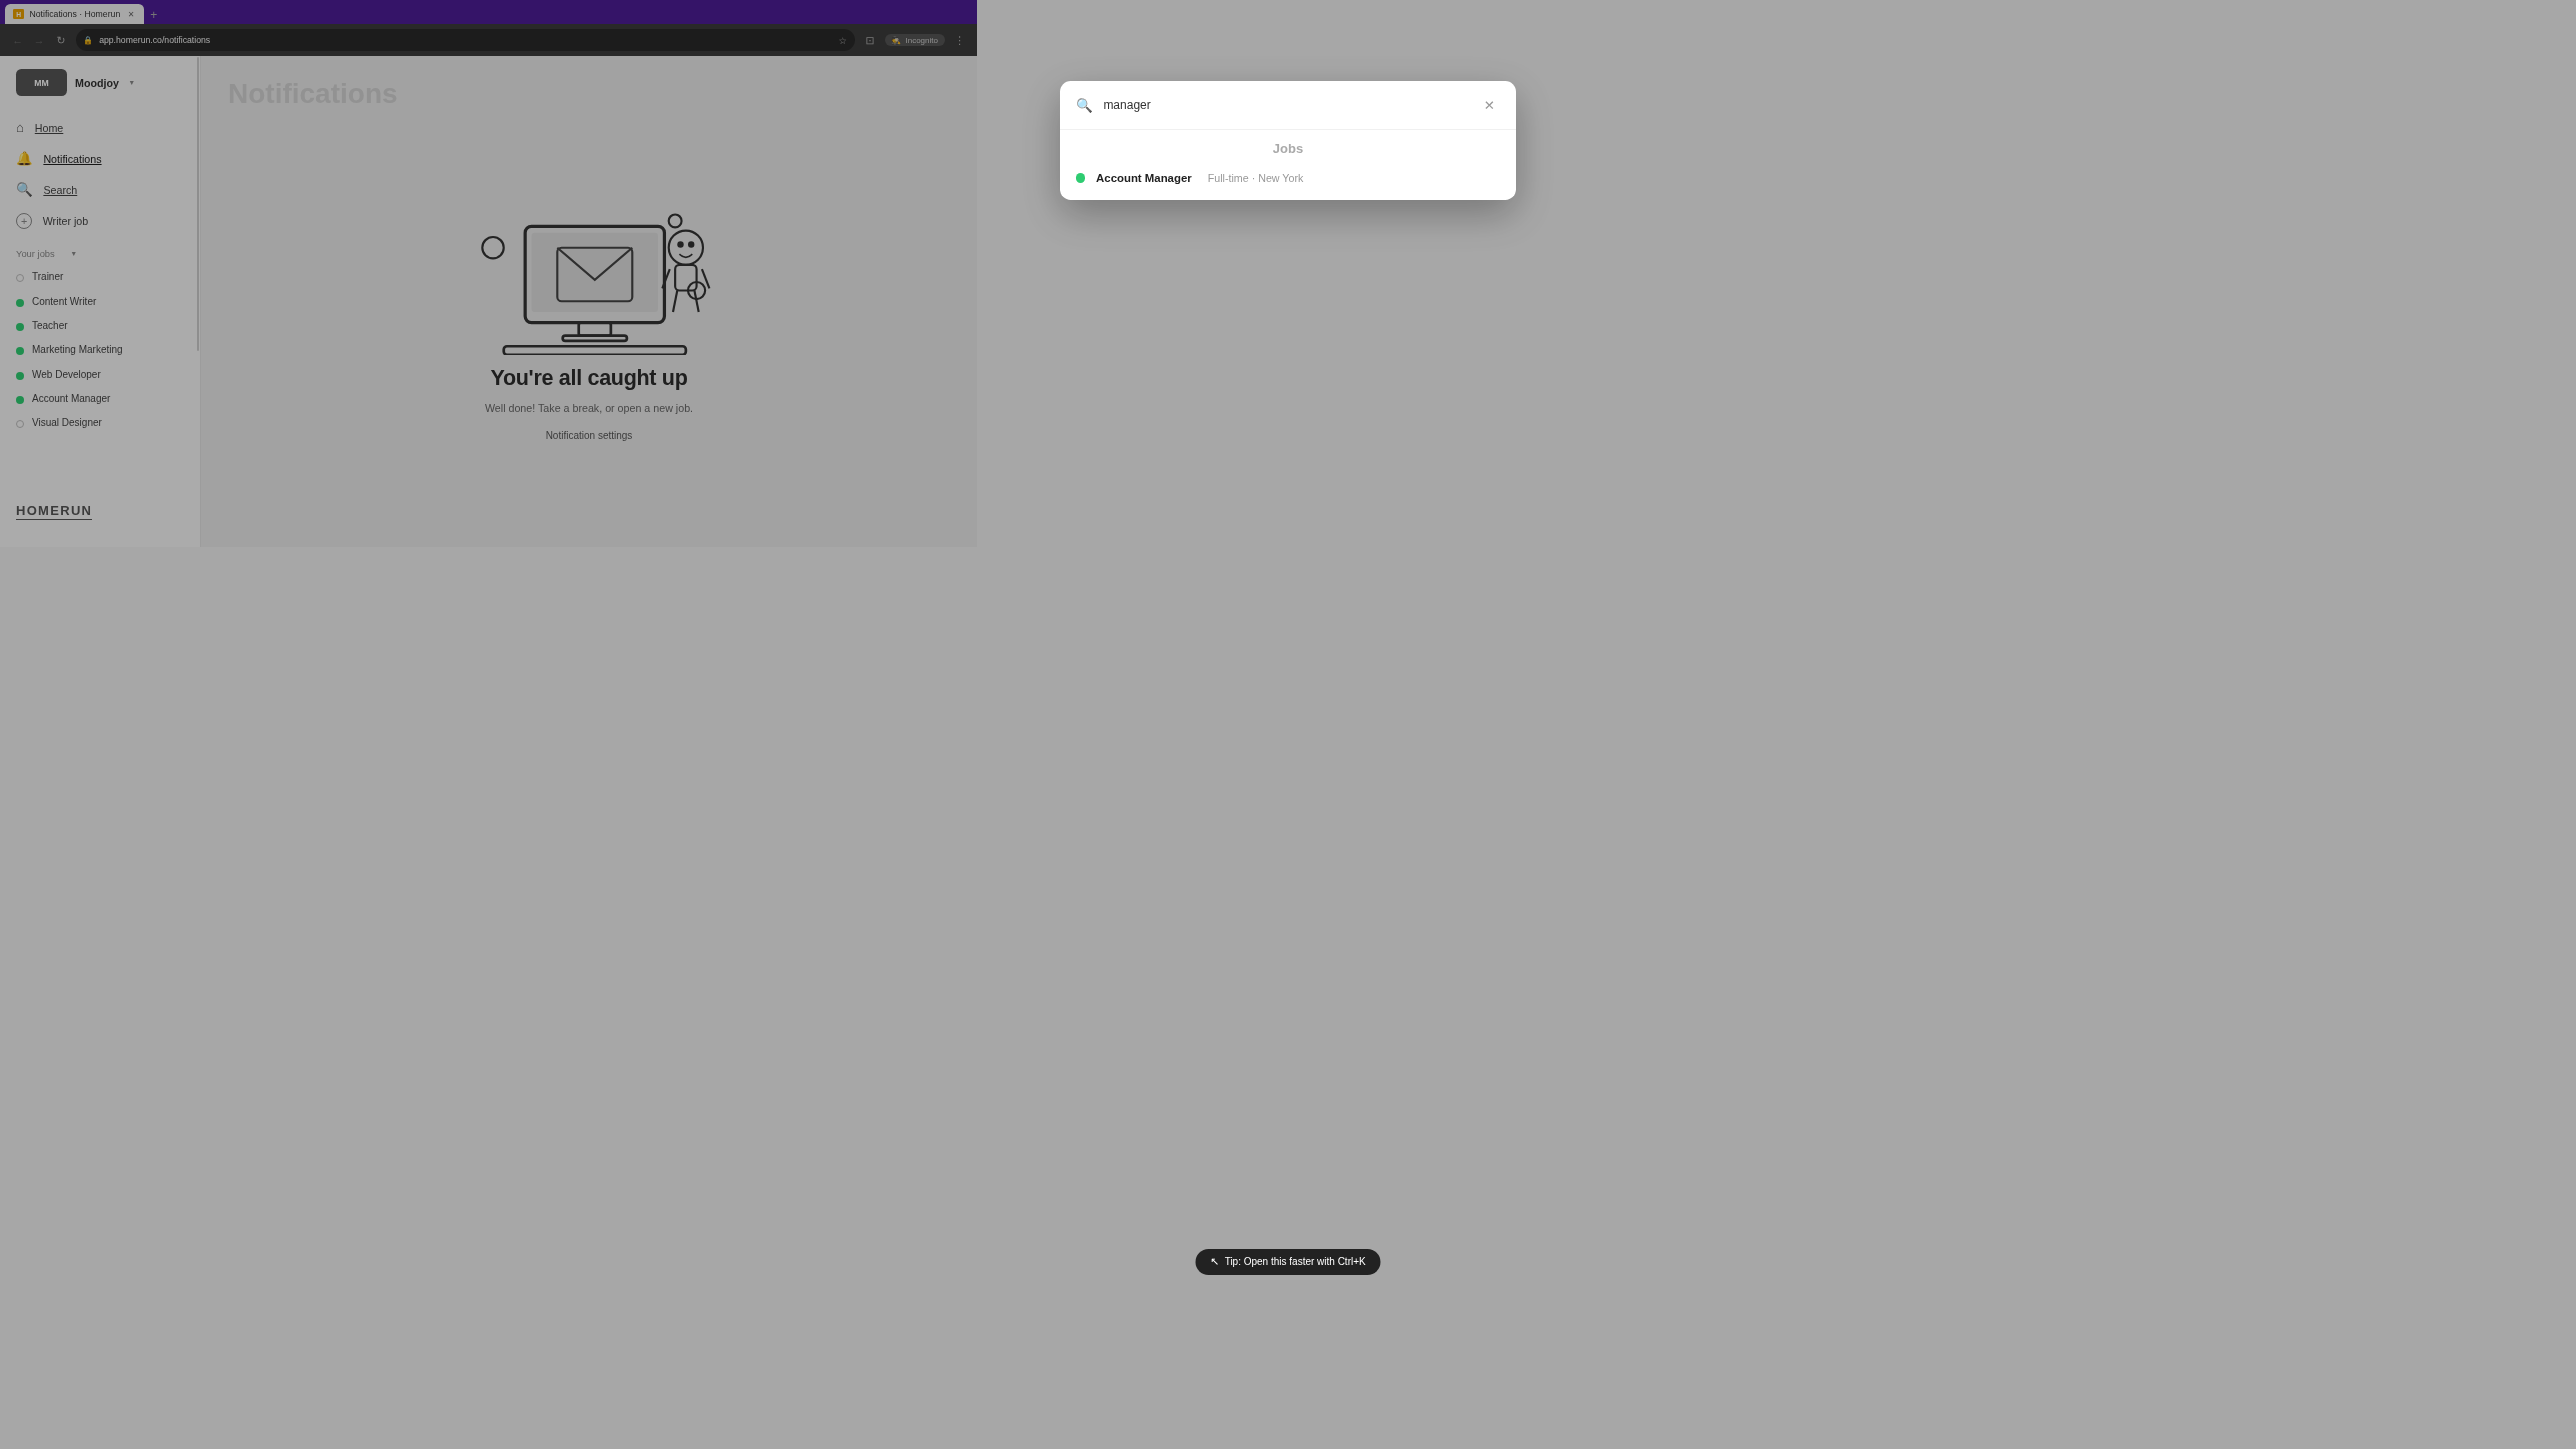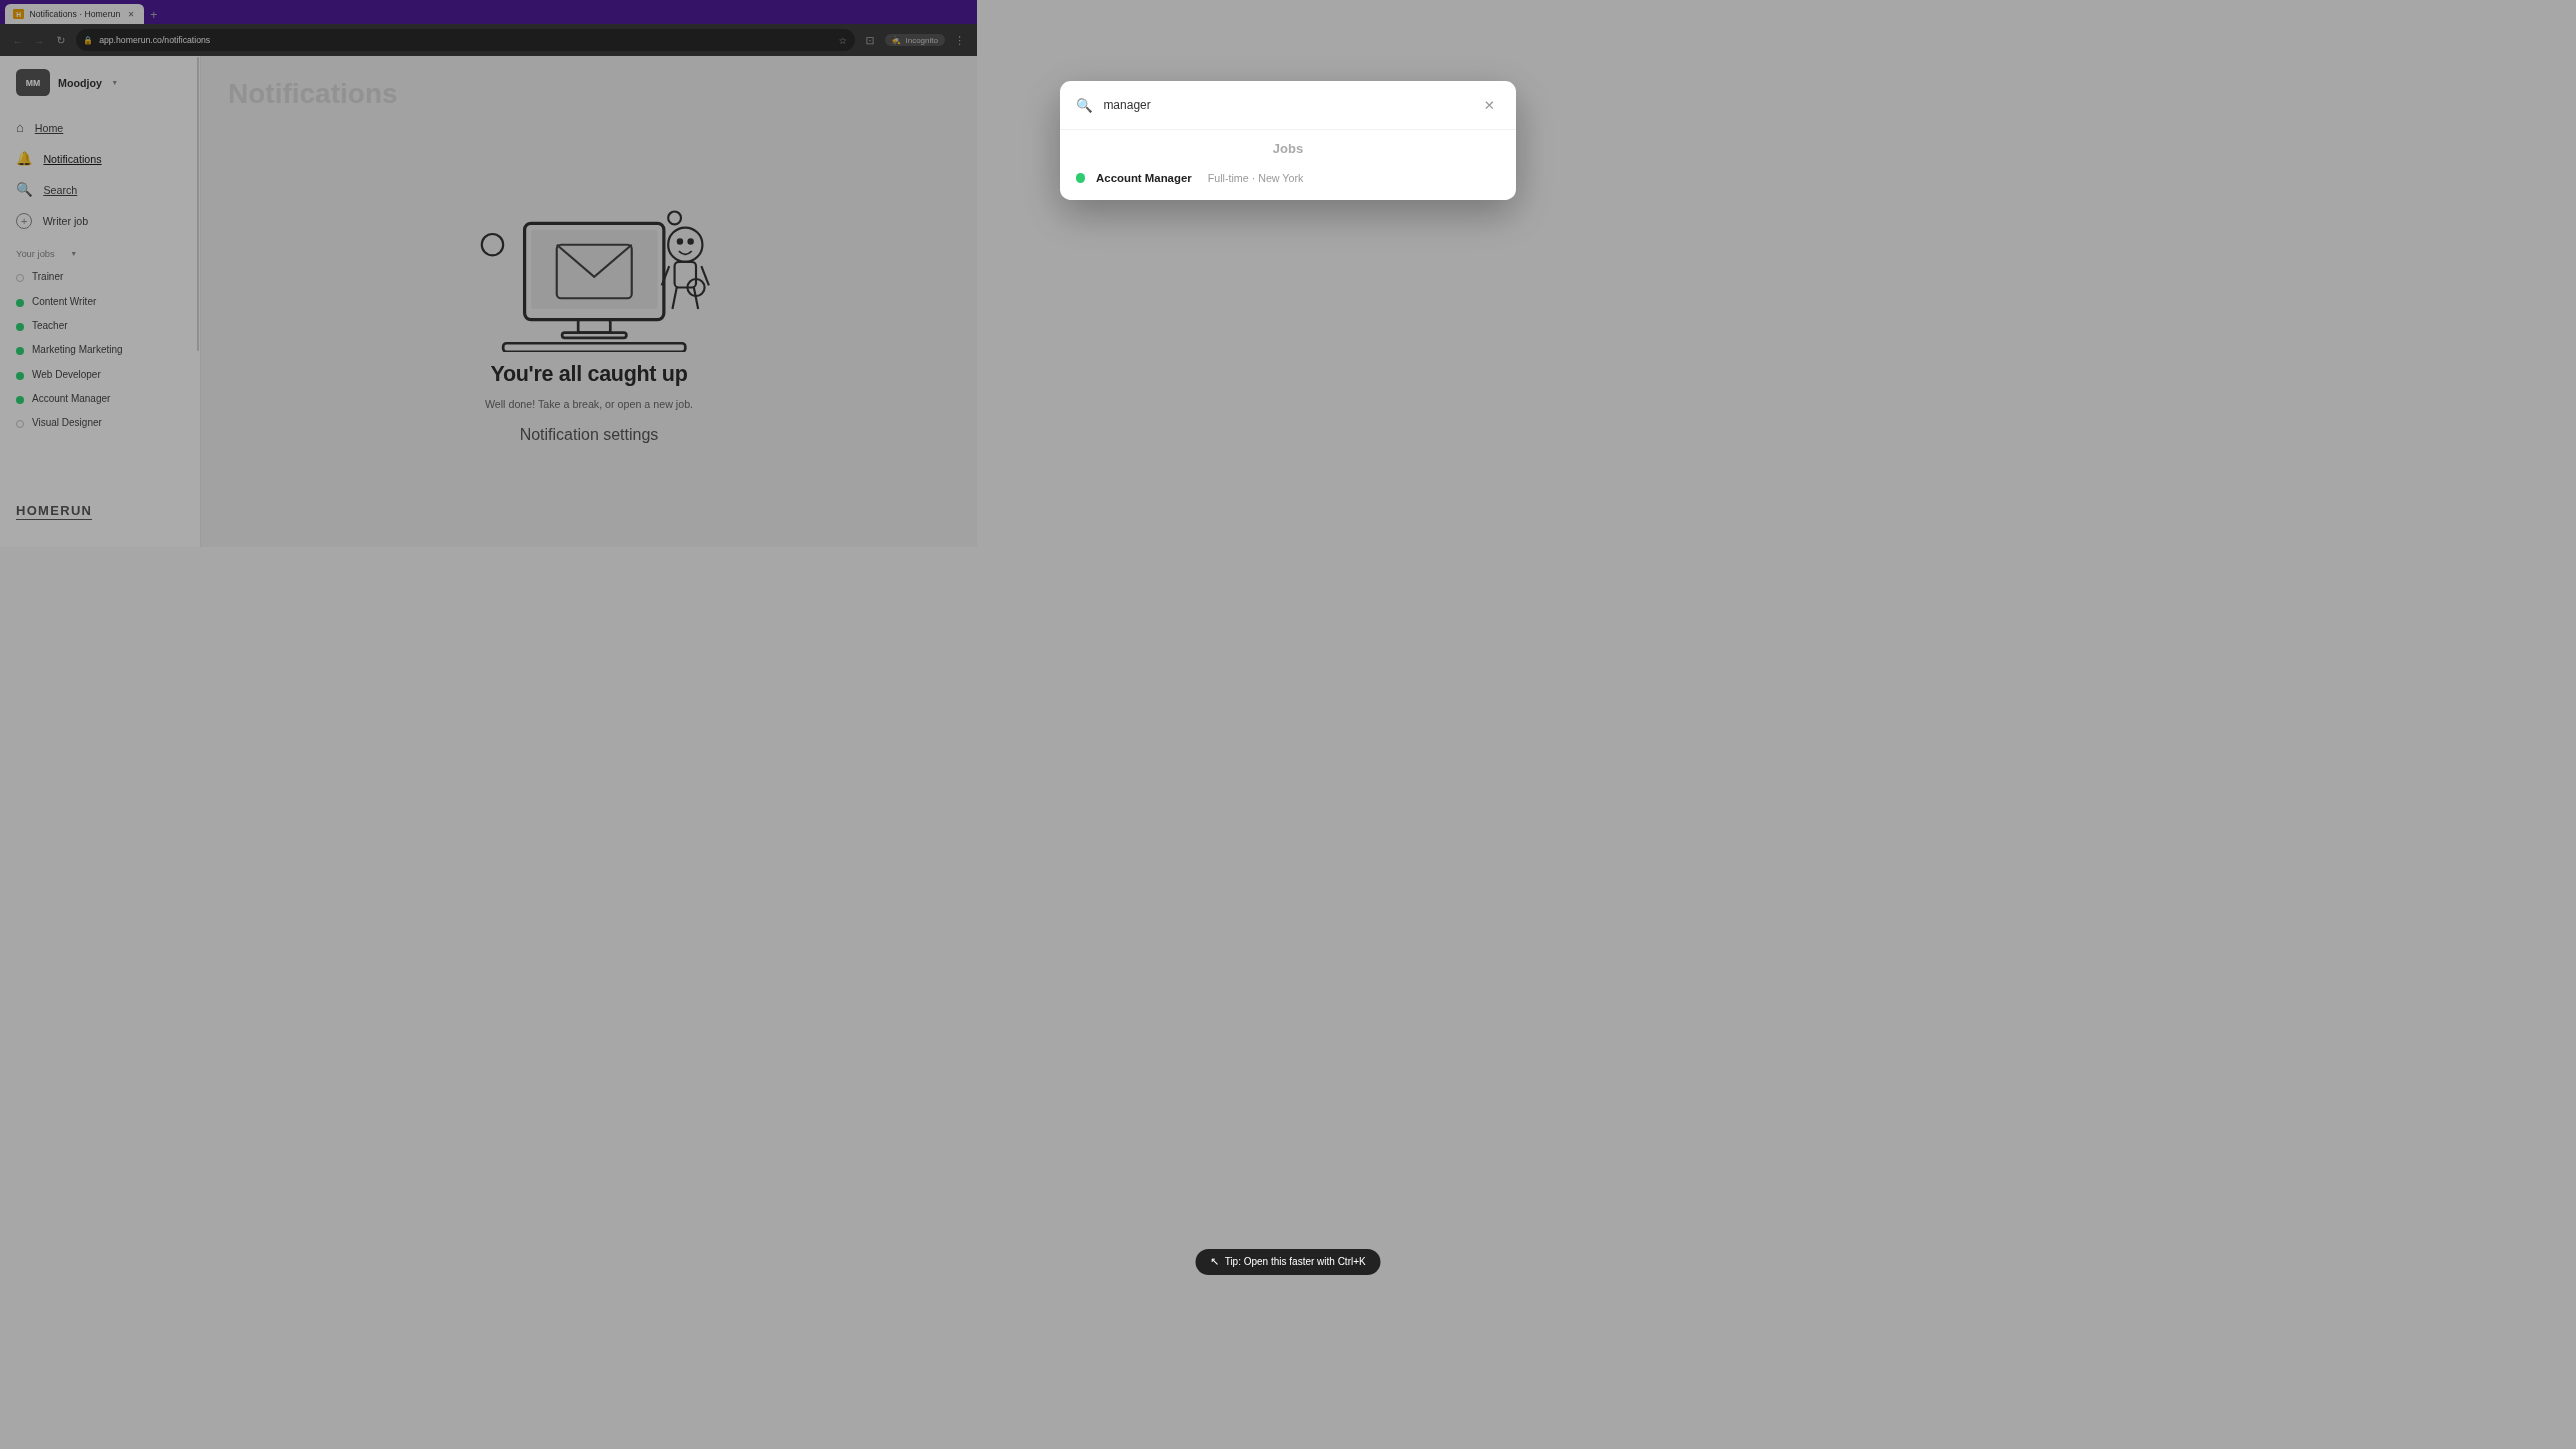--- a/index.html
+++ b/index.html
@@ -21,21 +21,21 @@
     .browser-actions { display: flex; align-items: center; gap: 5.4px; }
     .browser-action-btn { color: #aaa; font-size: 10.7px; cursor: pointer; width: 19px; height: 19px; display: flex; align-items: center; justify-content: center; border-radius: 50%; }
     .incognito-badge { background: #555; border-radius: 8px; padding: 1.3px 6.7px; font-size: 8px; color: #ccc; display: flex; align-items: center; gap: 4px; }
 
     
     .app-wrapper { display: flex; height: calc(547px - 56px); }
 
     
     .sidebar { width: 201px; background: #f5f5f5; border-right: 0.7px solid #e0e0e0; display: flex; flex-direction: column; padding: 13.4px 0; overflow-y: auto; position: relative; z-index: 1; }
     .sidebar-header { padding: 0 16px 16px; display: flex; align-items: center; gap: 8px; }
-    .avatar { width: 34px; height: 27px; background: #555; border-radius: 5.4px; display: flex; align-items: center; justify-content: center; color: white; font-size: 8.7px; font-weight: 600; }
+    .avatar { width: 51px; height: 27px; background: #555; border-radius: 5.4px; display: flex; align-items: center; justify-content: center; color: white; font-size: 8.7px; font-weight: 600; }
     .user-name { font-size: 10.7px; font-weight: 600; color: #333; }
     .dropdown-arrow { color: #888; font-size: 8px; margin-left: 2.7px; }
     .nav-item { display: flex; align-items: center; gap: 10.7px; padding: 8px 16px; cursor: pointer; color: #444; font-size: 10.7px; }
     .nav-item.active { color: #222; font-weight: 500; }
     .nav-icon { font-size: 13.4px; color: #555; }
     .nav-label { font-size: 10.7px; text-decoration: underline; }
     .create-job { display: flex; align-items: center; gap: 10.7px; padding: 8px 16px; cursor: pointer; color: #444; font-size: 10.7px; }
     .create-job .plus-icon { width: 16px; height: 16px; border: 1.3px solid #888; border-radius: 50%; display: flex; align-items: center; justify-content: center; font-size: 10.7px; color: #888; }
     .section-header { padding: 10.7px 16px 5.4px; font-size: 9.4px; color: #888; display: flex; align-items: center; gap: 17px; }
     .section-header-chevron { font-size: 8px; }
@@ -49,21 +49,21 @@
     .scrollbar-thumb { width: 2.7px; background: #ccc; border-radius: 1.3px; height: 60%; margin: 20% auto; }
 
     
     .main-content { flex: 1; background: #e8e8e8; position: relative; display: flex; flex-direction: column; align-items: center; justify-content: center; }
     .page-title { position: absolute; top: 21.5px; left: 27px; font-size: 28px; font-weight: 700; color: #bbb; opacity: 0.5; }
 
     
     .caught-up-area { display: flex; flex-direction: column; align-items: center; gap: 10.7px; }
     .caught-up-title { font-size: 21.5px; font-weight: 900; color: #2d2d2d; letter-spacing: -0.3px; }
     .caught-up-subtitle { font-size: 10.7px; color: #666; }
-    .notification-settings-link { font-size: 16px; color: #555; cursor: pointer; margin-top: 5.4px; }
+    .notification-settings-link { font-size: 10px; color: #555; cursor: pointer; margin-top: 5.4px; }
 
     
     .search-overlay { position: fixed; top: 0; left: 0; right: 0; bottom: 0; background: rgba(0,0,0,0.3); z-index: 100; display: flex; align-items: flex-start; justify-content: center; padding-top: 81px; }
     .search-modal { background: white; border-radius: 10.7px; width: 456px; overflow: hidden; box-shadow: 0 13.4px 40px rgba(0,0,0,0.3); }
     .search-input-row { display: flex; align-items: center; padding: 13.4px 16px; gap: 10.7px; border-bottom: 0.7px solid #f0f0f0; }
     .search-icon-modal { color: #888; font-size: 13.4px; }
     .search-input { flex: 1; border: none; outline: none; font-size: 12px; color: #333; background: transparent; }
     .search-close { color: #999; font-size: 13.4px; cursor: pointer; width: 21.5px; height: 21.5px; display: flex; align-items: center; justify-content: center; border-radius: 50%; }
     .search-section-label { padding: 10.7px 16px 5.4px; font-size: 13px; color: #aaa; font-weight: 600; text-transform: none; text-align: center; }
     .search-result-item { display: flex; align-items: center; gap: 10.7px; padding: 10.7px 16px; cursor: pointer; }

